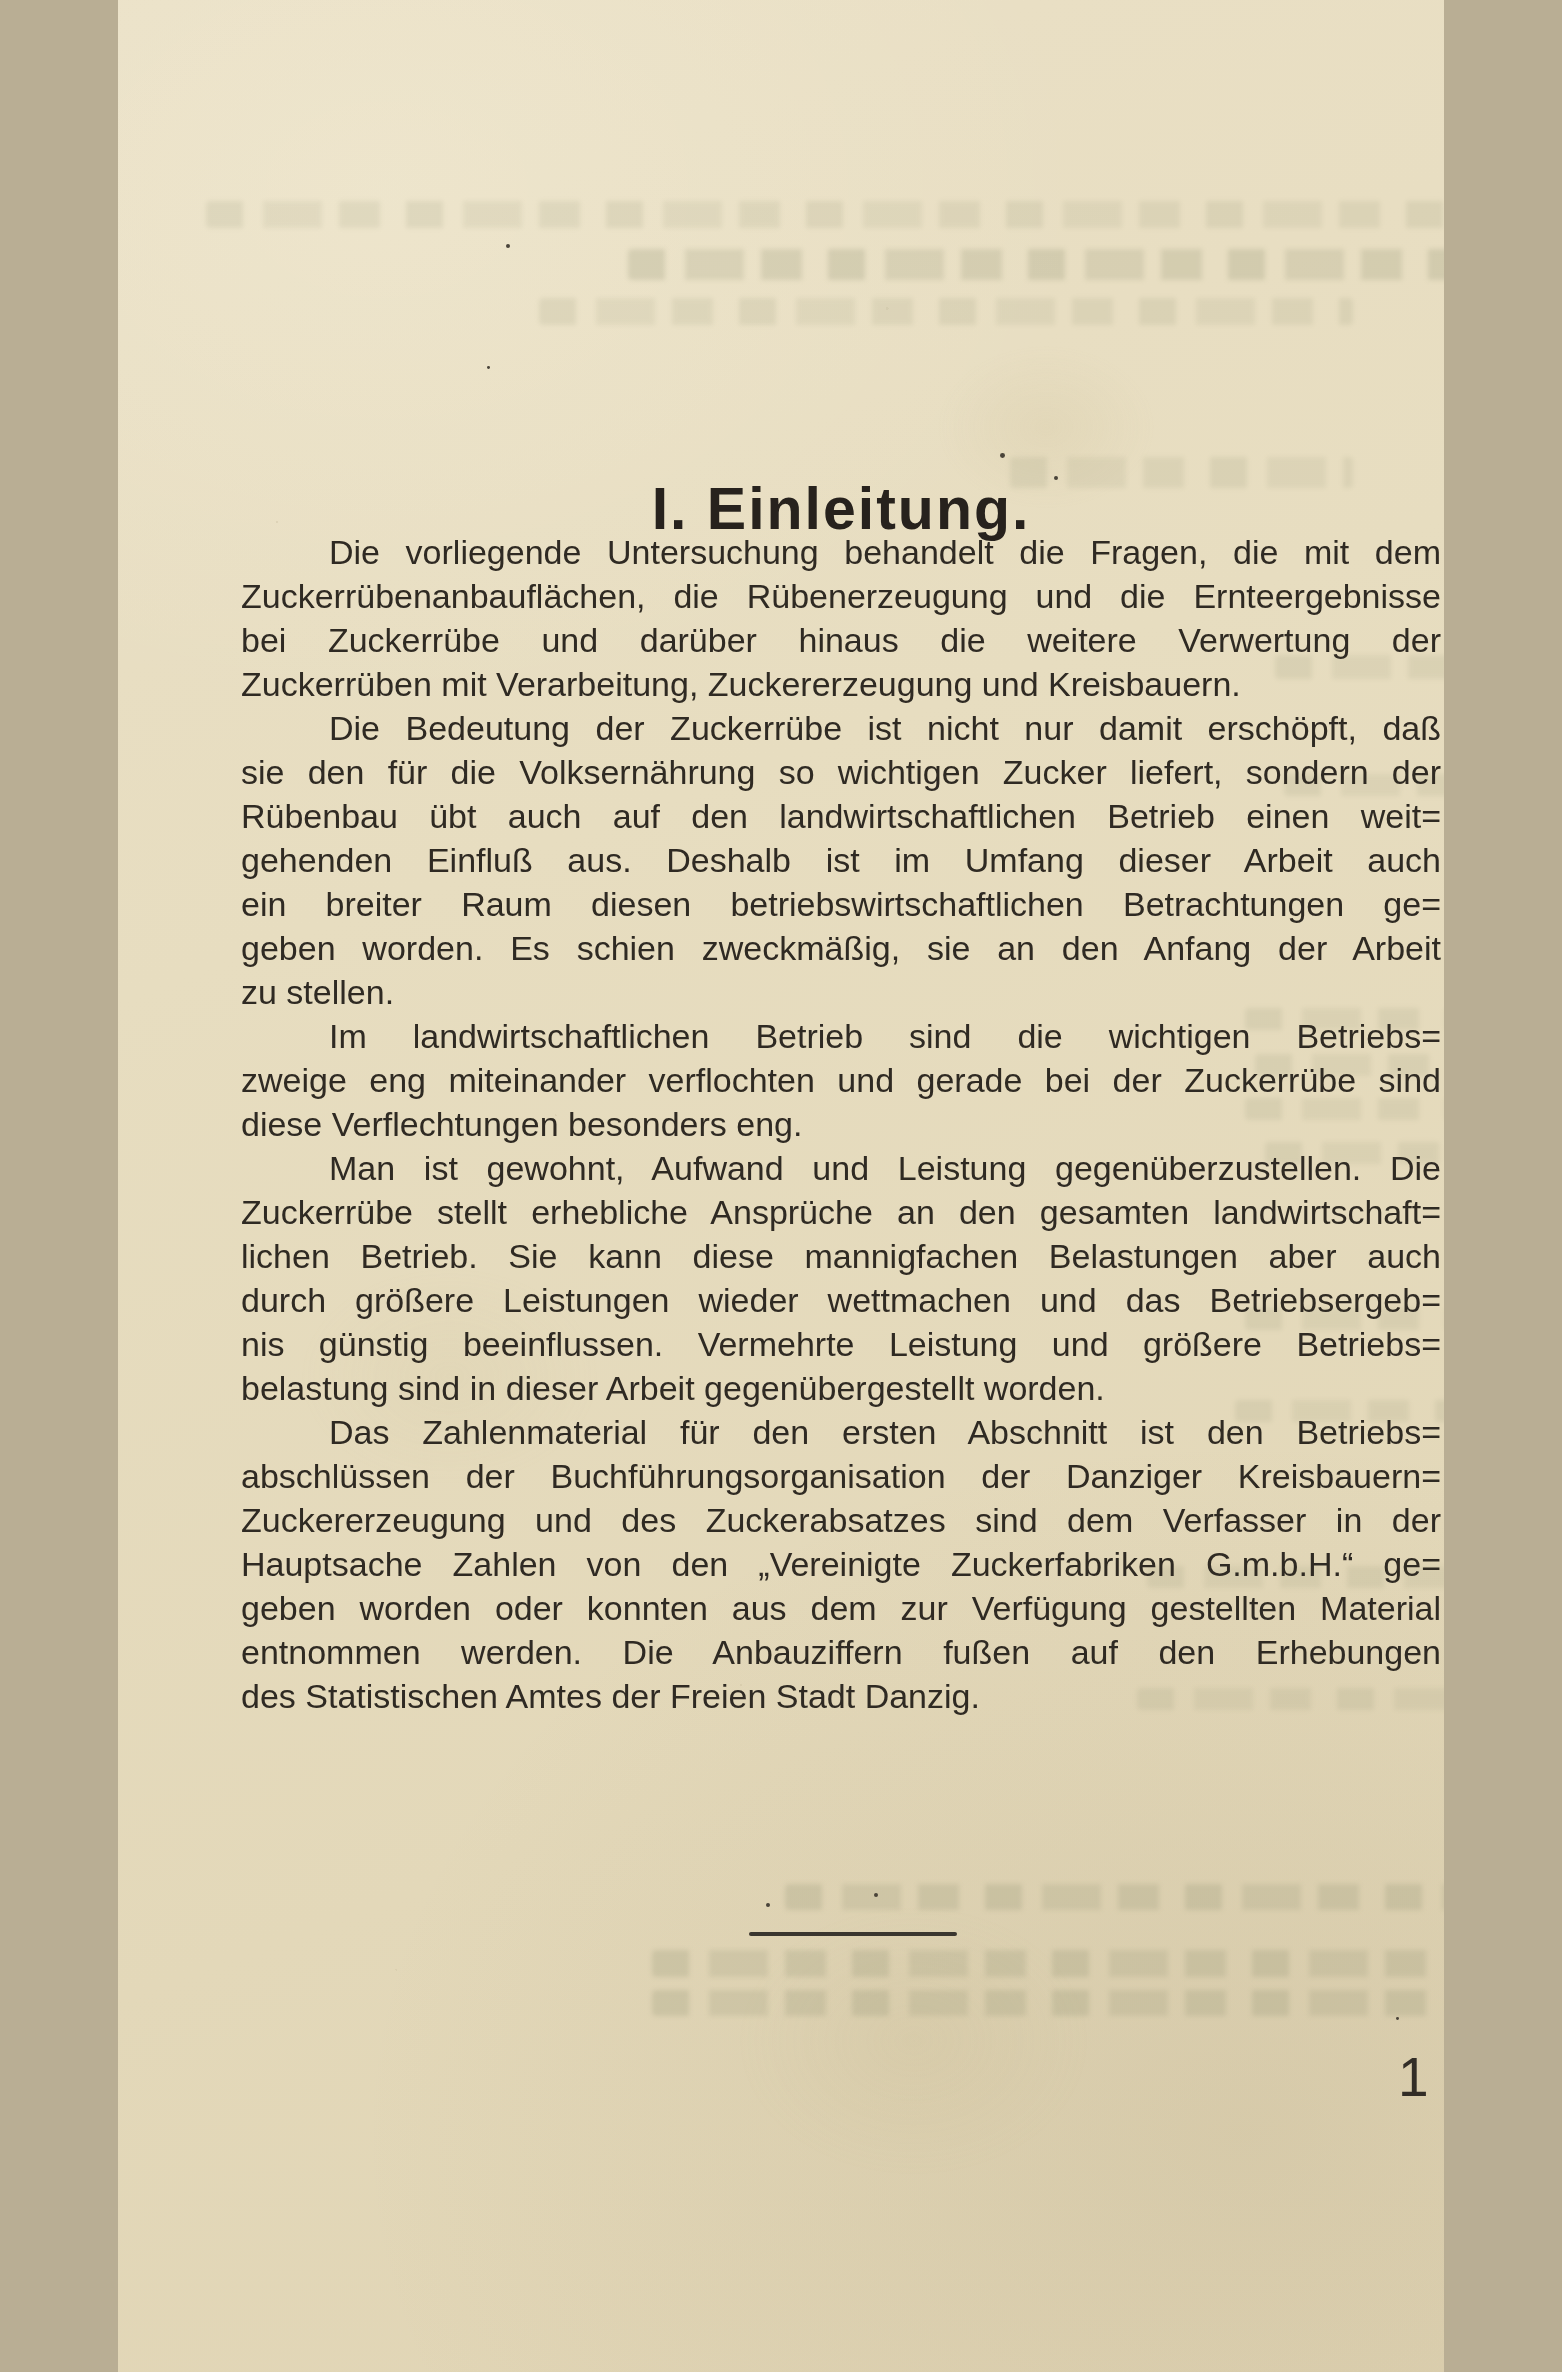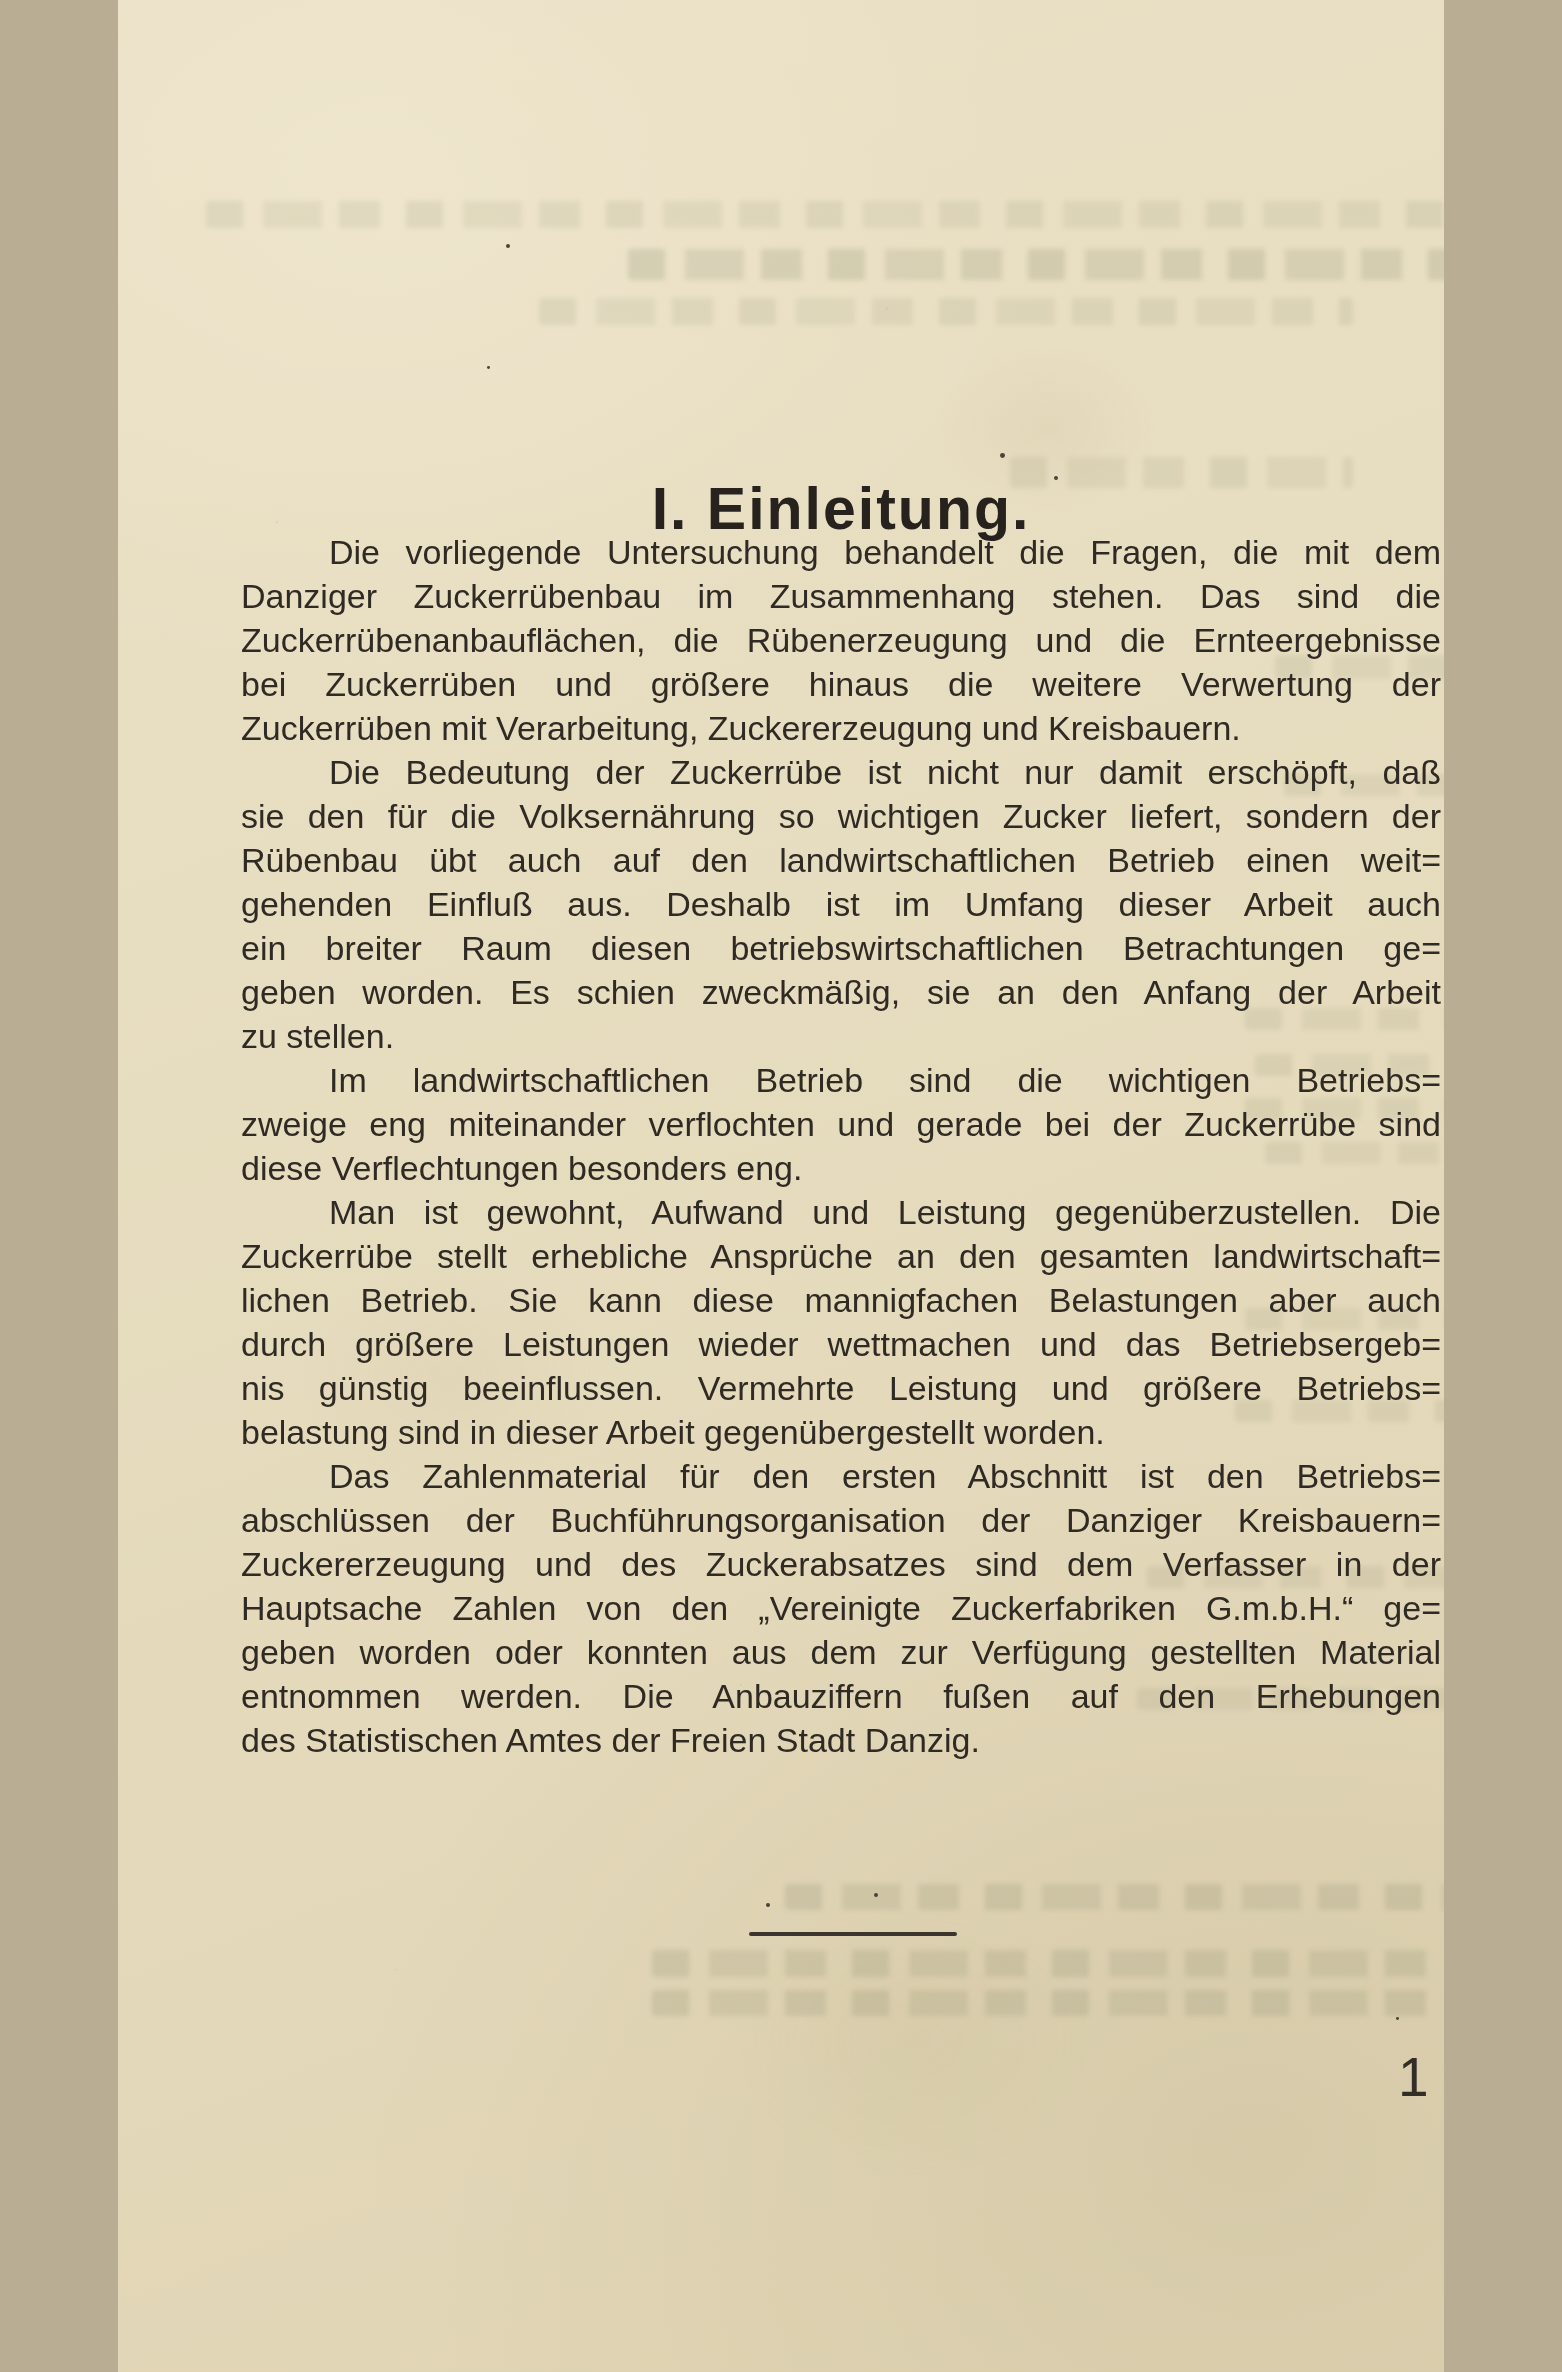--- a/index.html
+++ b/index.html
@@ -88,23 +88,22 @@
   <div class="ghost light" style="left:1019px;top:1688px;width:353px;height:21.6px;"></div>
   <div class="ghost" style="left:667px;top:1884px;width:765px;height:25.5px;"></div>
   <div class="ghost" style="left:534px;top:1950px;width:907px;height:27.4px;"></div>
   <div class="ghost" style="left:534px;top:1990px;width:818px;height:25.5px;"></div>
 
   <h1 class="heading">I. Einleitung.</h1>
 
   <div class="body-text">
       <div>
         <div class="line first">Die vorliegende Untersuchung behandelt die Fragen, die mit dem</div>
-        <div class="line">Danziger Zuckerrübenbau im Zusammenhang stehen. Das sind die</div>
         <div class="line">Zuckerrübenanbauflächen, die Rübenerzeugung und die Ernteergebnisse</div>
-        <div class="line">bei Zuckerrüben und größere hinaus die weitere Verwertung der</div>
+        <div class="line">bei Zuckerrübe und darüber hinaus die weitere Verwertung der</div>
         <div class="line lastline">Zuckerrüben mit Verarbeitung, Zuckererzeugung und Kreisbauern.</div>
       </div>
       <div>
         <div class="line first">Die Bedeutung der Zuckerrübe ist nicht nur damit erschöpft, daß</div>
         <div class="line">sie den für die Volksernährung so wichtigen Zucker liefert, sondern der</div>
         <div class="line">Rübenbau übt auch auf den landwirtschaftlichen Betrieb einen weit=</div>
         <div class="line">gehenden Einfluß aus. Deshalb ist im Umfang dieser Arbeit auch</div>
         <div class="line">ein breiter Raum diesen betriebswirtschaftlichen Betrachtungen ge=</div>
         <div class="line">geben worden. Es schien zweckmäßig, sie an den Anfang der Arbeit</div>
         <div class="line lastline">zu stellen.</div>

